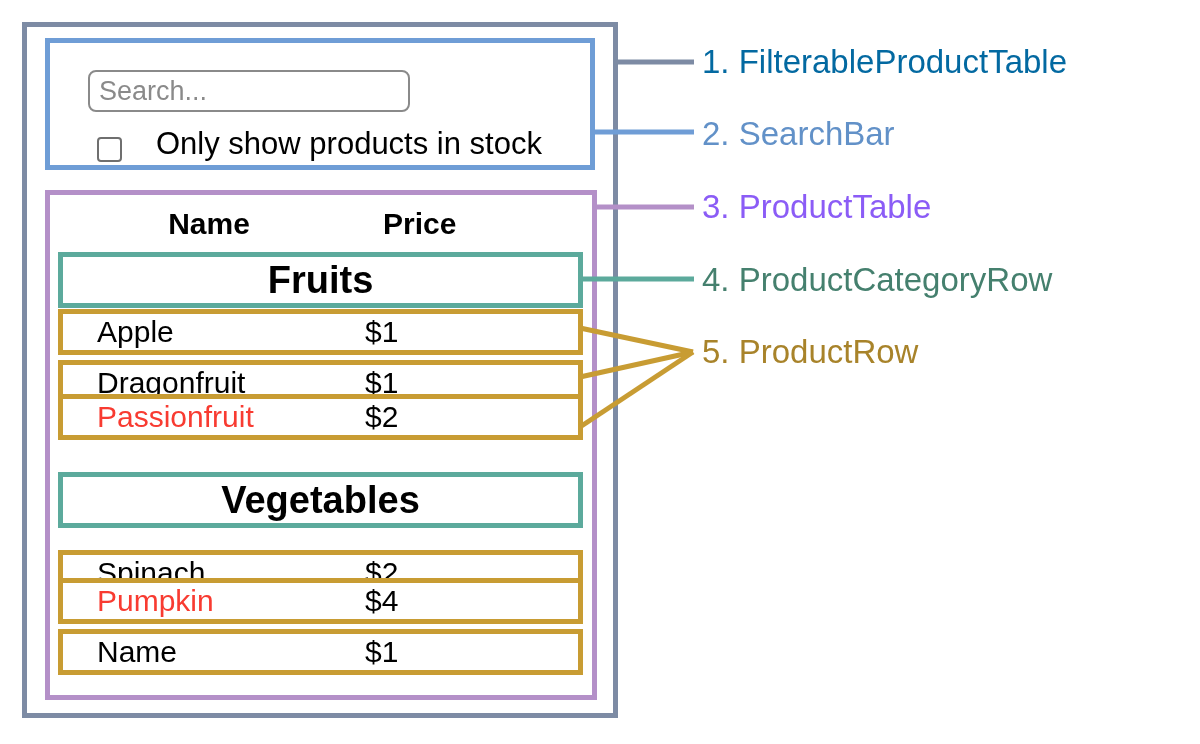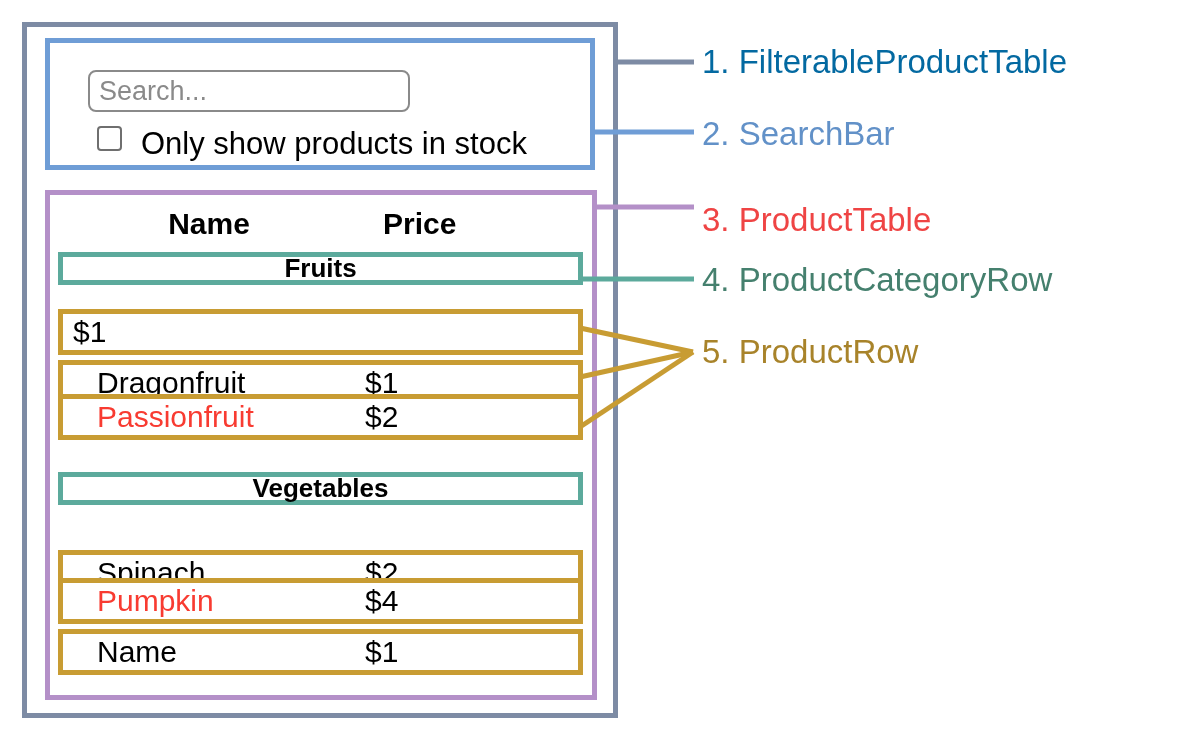--- a/index.html
+++ b/index.html
@@ -14,42 +14,42 @@
   .box-searchbar{left:45px;top:38px;width:550px;height:132px;border:5px solid #6f9dd6;}
   .box-producttable{left:45px;top:190px;width:552px;height:510px;border:5px solid #b490c8;}
 
   
   .search-input{
     position:absolute;left:88px;top:70px;width:322px;height:42px;box-sizing:border-box;
     border:2px solid #8a8a8a;border-radius:8px;font-family:inherit;font-size:27px;
     padding:0 0 0 9px;color:#444;outline:none;background:#fff;
   }
   .search-input::placeholder{color:#8a8a8a;opacity:1;}
-  .stock-row{position:absolute;left:97px;top:126px;height:36px;display:flex;align-items:flex-start;gap:19px;}
+  .stock-row{position:absolute;left:97px;top:126px;height:36px;display:flex;align-items:flex-end;gap:34px;}
   .checkbox{width:25px;height:25px;box-sizing:border-box;border:2px solid #6f6f6f;border-radius:4px;background:#fff;flex:none;}
   .stock-label{font-size:31px;line-height:36px;white-space:nowrap;}
 
   
   .thead{position:absolute;left:63px;top:206px;width:515px;display:flex;font-weight:bold;font-size:30px;line-height:36px;}
   .thead .col-name{width:292px;text-align:center;}
   .thead .col-price{padding-left:28px;}
 
   
   .trow{position:absolute;left:58px;width:525px;box-sizing:border-box;background:#fff;display:flex;align-items:center;}
-  .cat-row{border:5px solid #5caa9c;height:33px;justify-content:center;font-weight:bold;font-size:26px;}
+  .cat-row{border:5px solid #5caa9c;height:56px;justify-content:center;font-weight:bold;font-size:38px;}
   .prod-row{border:5px solid #c89c33;height:46px;font-size:30px;}
   .prod-row .cell-name{width:292px;padding-left:34px;box-sizing:border-box;white-space:nowrap;}
   .prod-row .cell-price{padding-left:10px;white-space:nowrap;}
   .red{color:#f83b31;}
 
   
   .legend-label{position:absolute;left:702px;font-size:33px;line-height:36px;white-space:nowrap;}
   .lbl-1{top:44px;color:#0369a1;}
   .lbl-2{top:116px;color:#6291c8;}
-  .lbl-3{top:202px;color:#ef4444;}
+  .lbl-3{top:189px;color:#8b5cf6;}
   .lbl-4{top:262px;color:#45806e;}
   .lbl-5{top:334px;color:#a8832a;}
 
   
   #connectors{position:absolute;left:0;top:0;width:1200px;height:744px;pointer-events:none;}
 </style>
 </head>
 <body>
 
 <div id="canvas">
@@ -67,20 +67,21 @@
 
   <div class="thead">
     <span class="col-name">Name</span>
     <span class="col-price">Price</span>
   </div>
 
   <div class="trow cat-row" style="top:252px">
     <span>Fruits</span>
   </div>
   <div class="trow prod-row" style="top:309px">
+    <span class="cell-name">Apple</span>
     <span class="cell-price">$1</span>
   </div>
   <div class="trow prod-row" style="top:360px">
     <span class="cell-name">Dragonfruit</span>
     <span class="cell-price">$1</span>
   </div>
   <div class="trow prod-row" style="top:394px">
     <span class="cell-name red">Passionfruit</span>
     <span class="cell-price">$2</span>
   </div>

